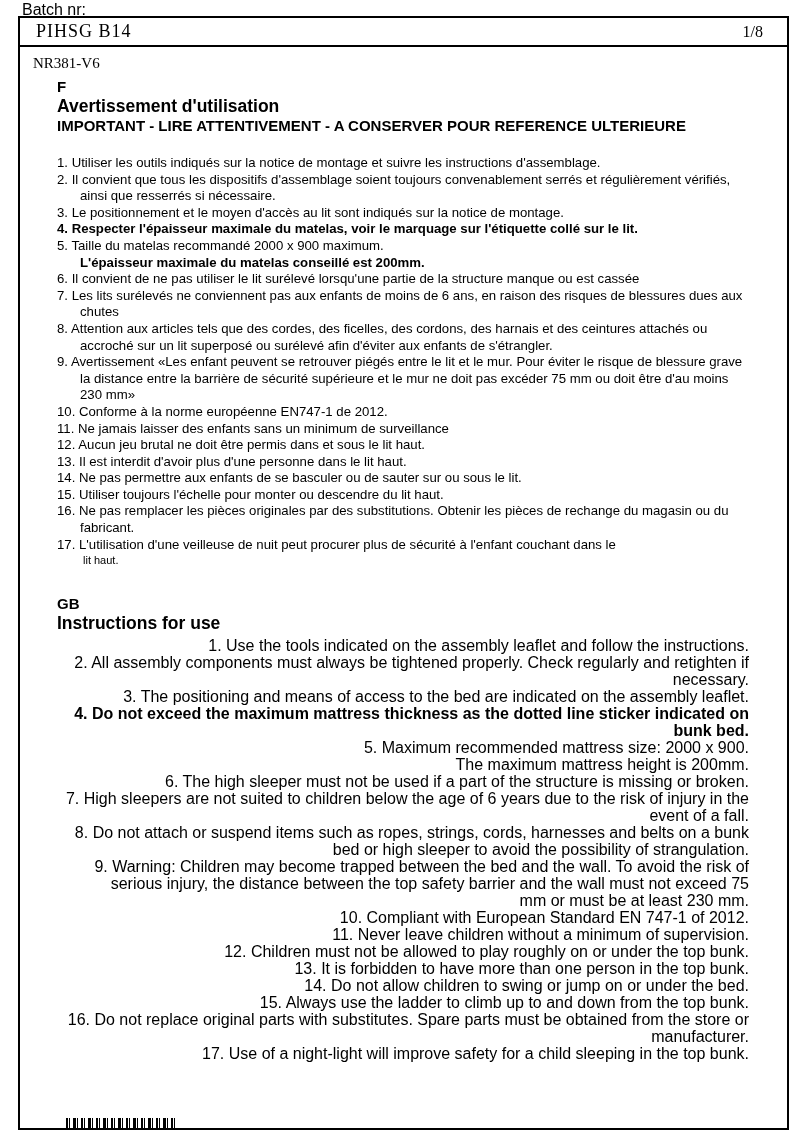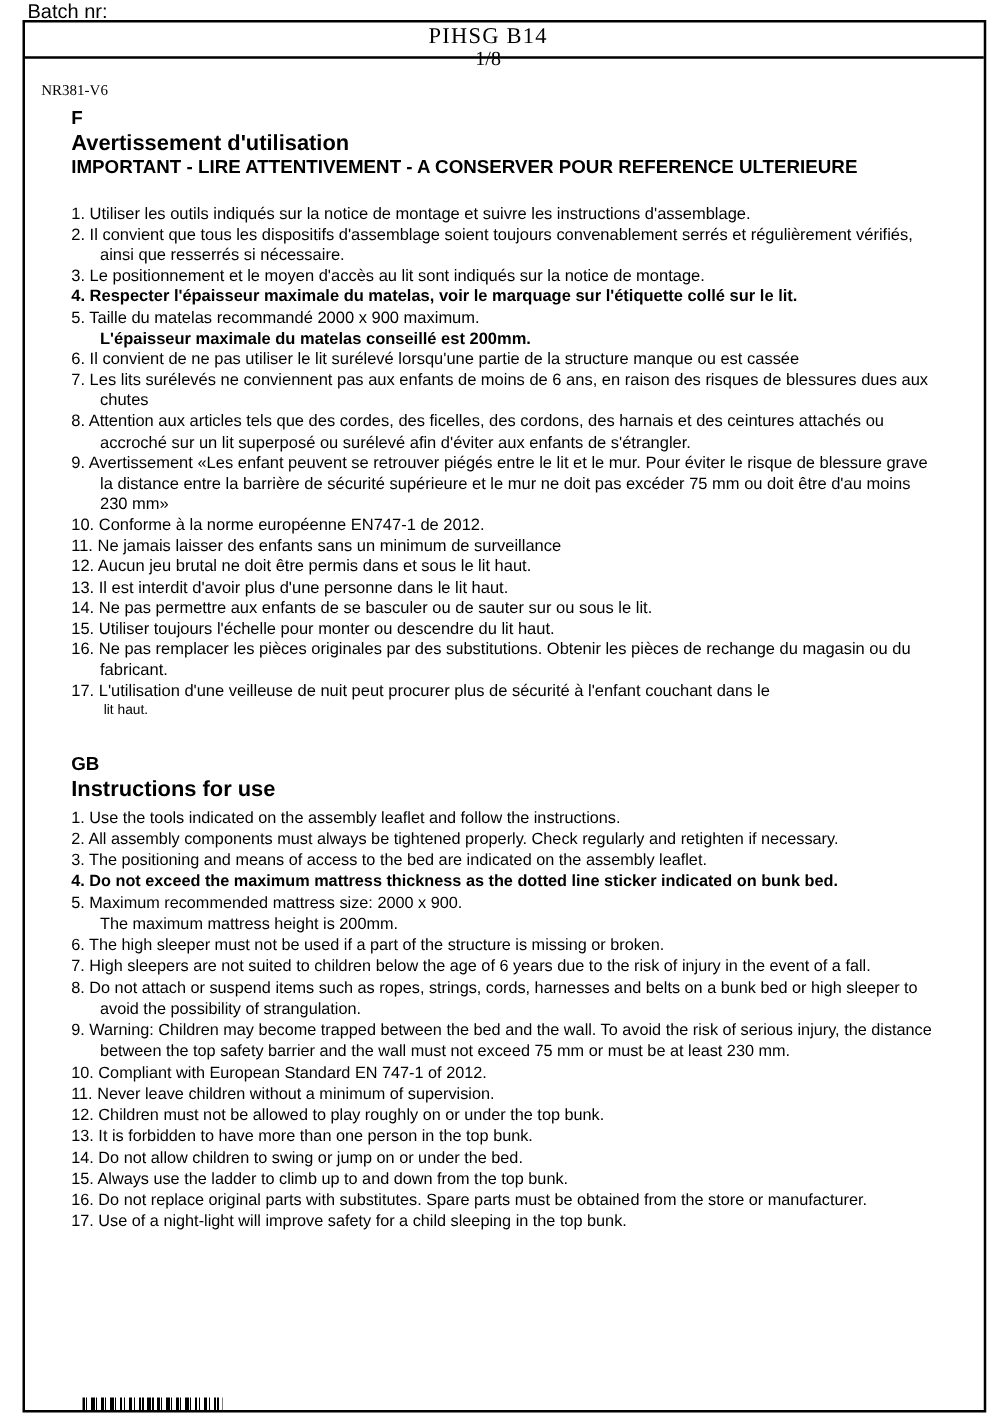--- a/index.html
+++ b/index.html
@@ -8,35 +8,34 @@
     width:802px; height:1134px; position:relative; overflow:hidden;
     font-family:"Liberation Sans", sans-serif; color:#000;
   }
   .batch { position:absolute; top:1px; left:22px; font-size:16px; }
   .frame {
     position:absolute; top:16px; left:18px; width:771px; height:1114px;
     border:2px solid #000; background:#fff;
   }
   .header {
     display:flex; justify-content:space-between; align-items:center;
-    height:29px; border-bottom:2px solid #000; padding:0 42px 0 16px;
+    height:29px; border-bottom:2px solid #000; padding:0 24px 0 16px;
     font-family:"Liberation Serif", serif;
-    flex-direction:column;
   }
   .doc-title { font-size:18px; letter-spacing:1px; }
   .page-num { font-size:16px; }
-  .doc-code { font-family:"Liberation Serif", serif; font-size:12px; margin:18px 0 0 13px; }
+  .doc-code { font-family:"Liberation Serif", serif; font-size:15px; margin:8px 0 0 13px; }
   .content { padding:0 32px 0 37px; }
   .lang { font-weight:bold; font-size:15px; margin:6px 0 0 0; }
   .sec-title { font-weight:bold; font-size:17.5px; margin:1px 0 0 0; }
   .important { font-weight:bold; font-size:15px; margin:0; }
   .list { font-size:13.2px; line-height:16.6px; width:692px; }
   .sec-fr .list { margin-top:21px; }
   .sec-gb { margin-top:28px; }
-  .sec-gb .list { margin-top:3px; font-size:13px; line-height:17px; }
+  .sec-gb .list { margin-top:3px; font-size:16px; line-height:17px;text-align:right; }
   .item { padding-left:23px; }
   .line { display:block; }
   .line.first { text-indent:-23px; }
   .line.bold { font-weight:bold; }
   .line.small { font-size:11px; line-height:14px; padding-left:3px; }
   .barcode {
     position:absolute; bottom:0; left:46px; width:112px; height:10px;
     background:repeating-linear-gradient(90deg,
       #000 0 2px, #fff 2px 3px, #000 3px 4px, #fff 4px 7px,
       #000 7px 10px, #fff 10px 11px, #000 11px 12px, #fff 12px 15px);

